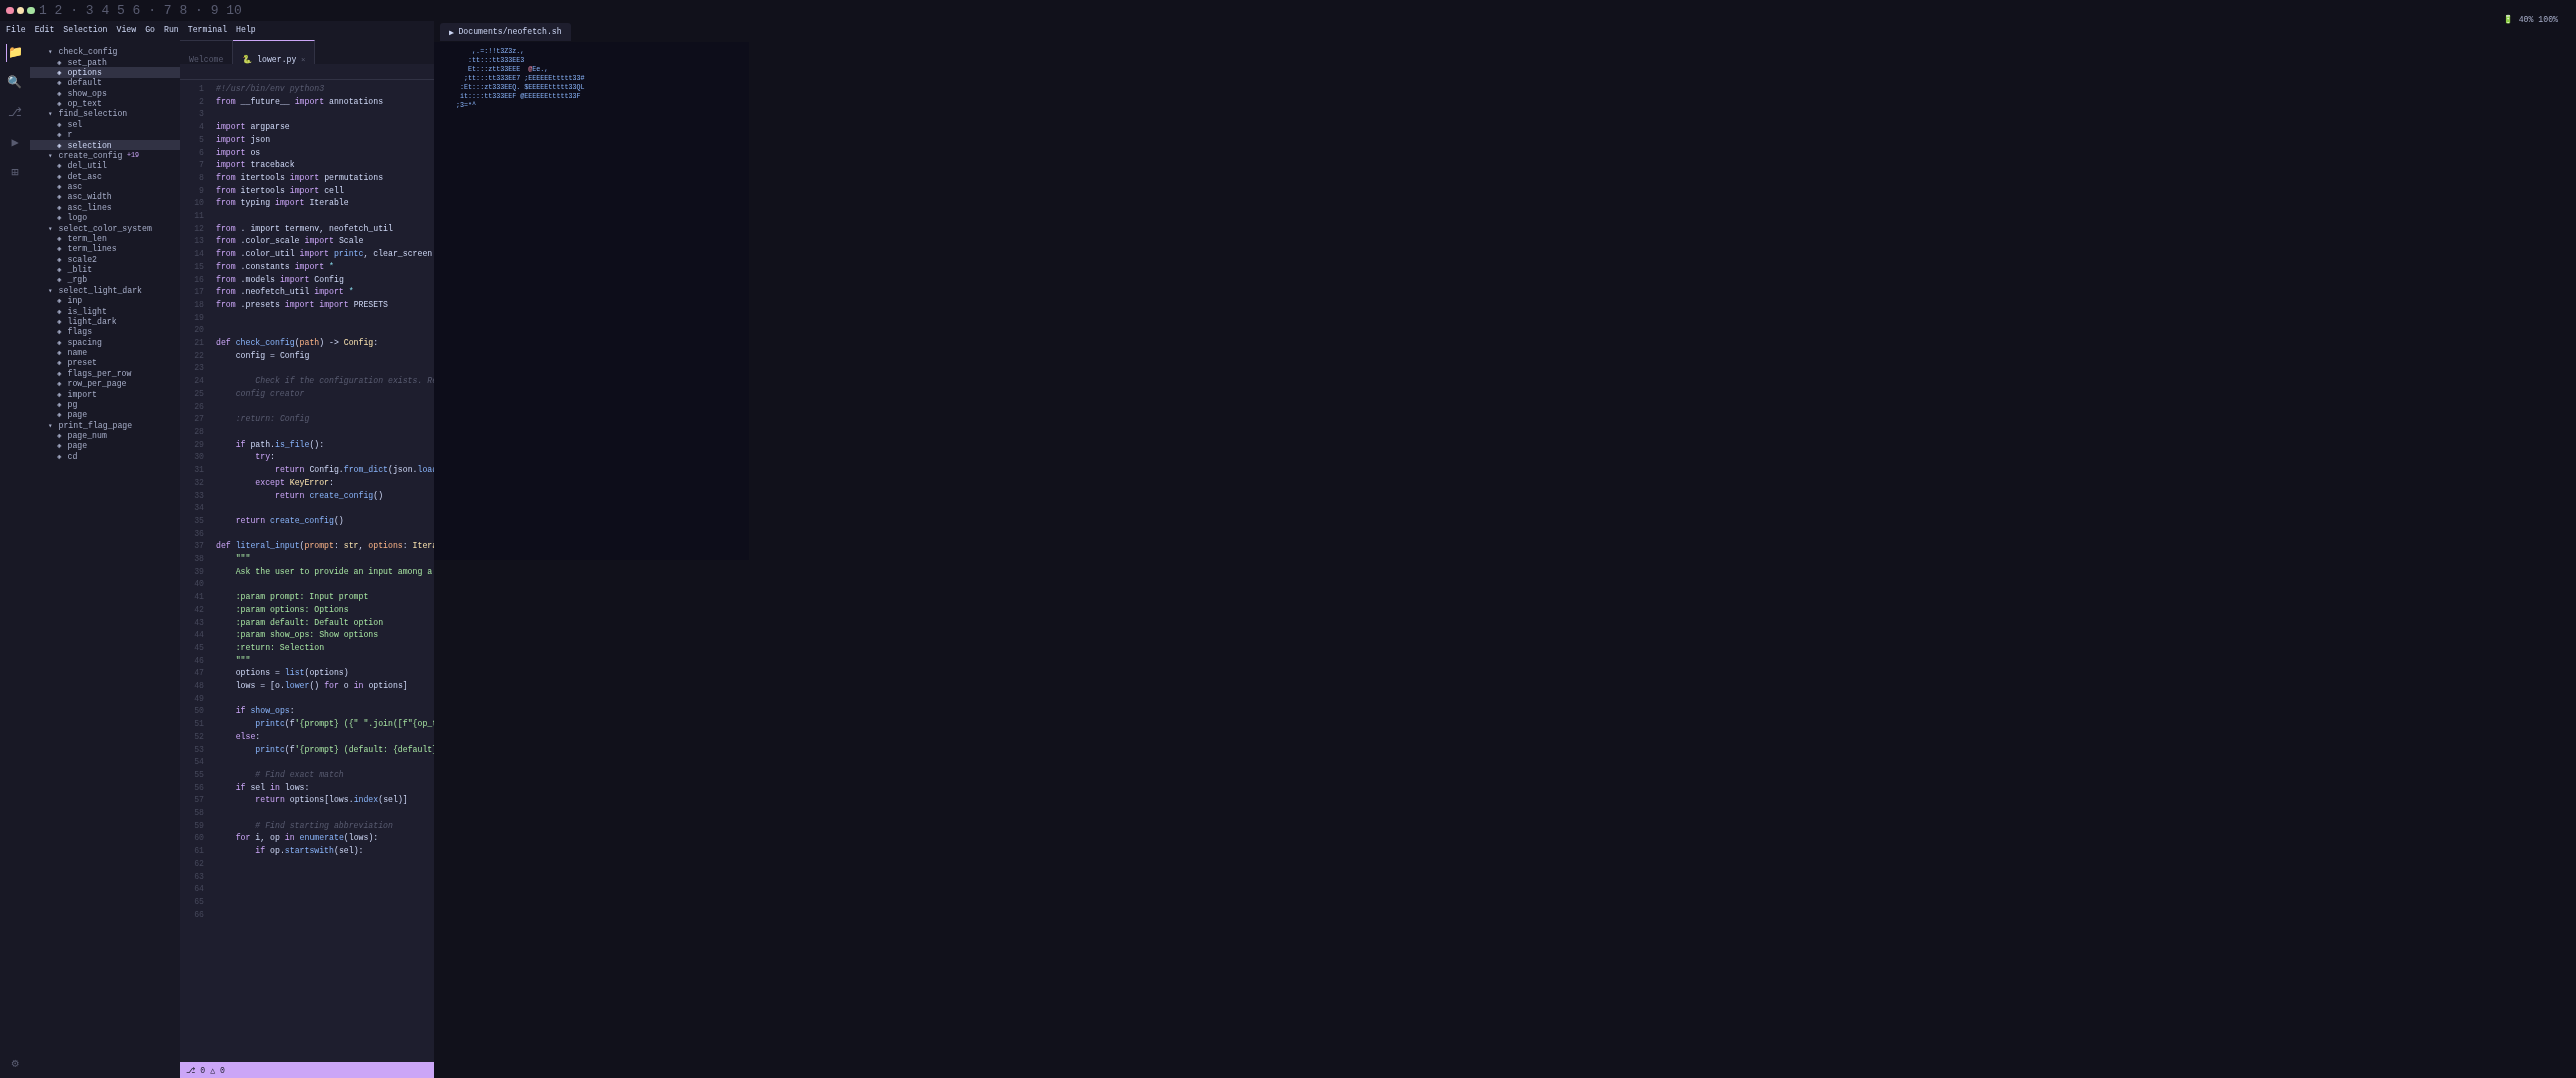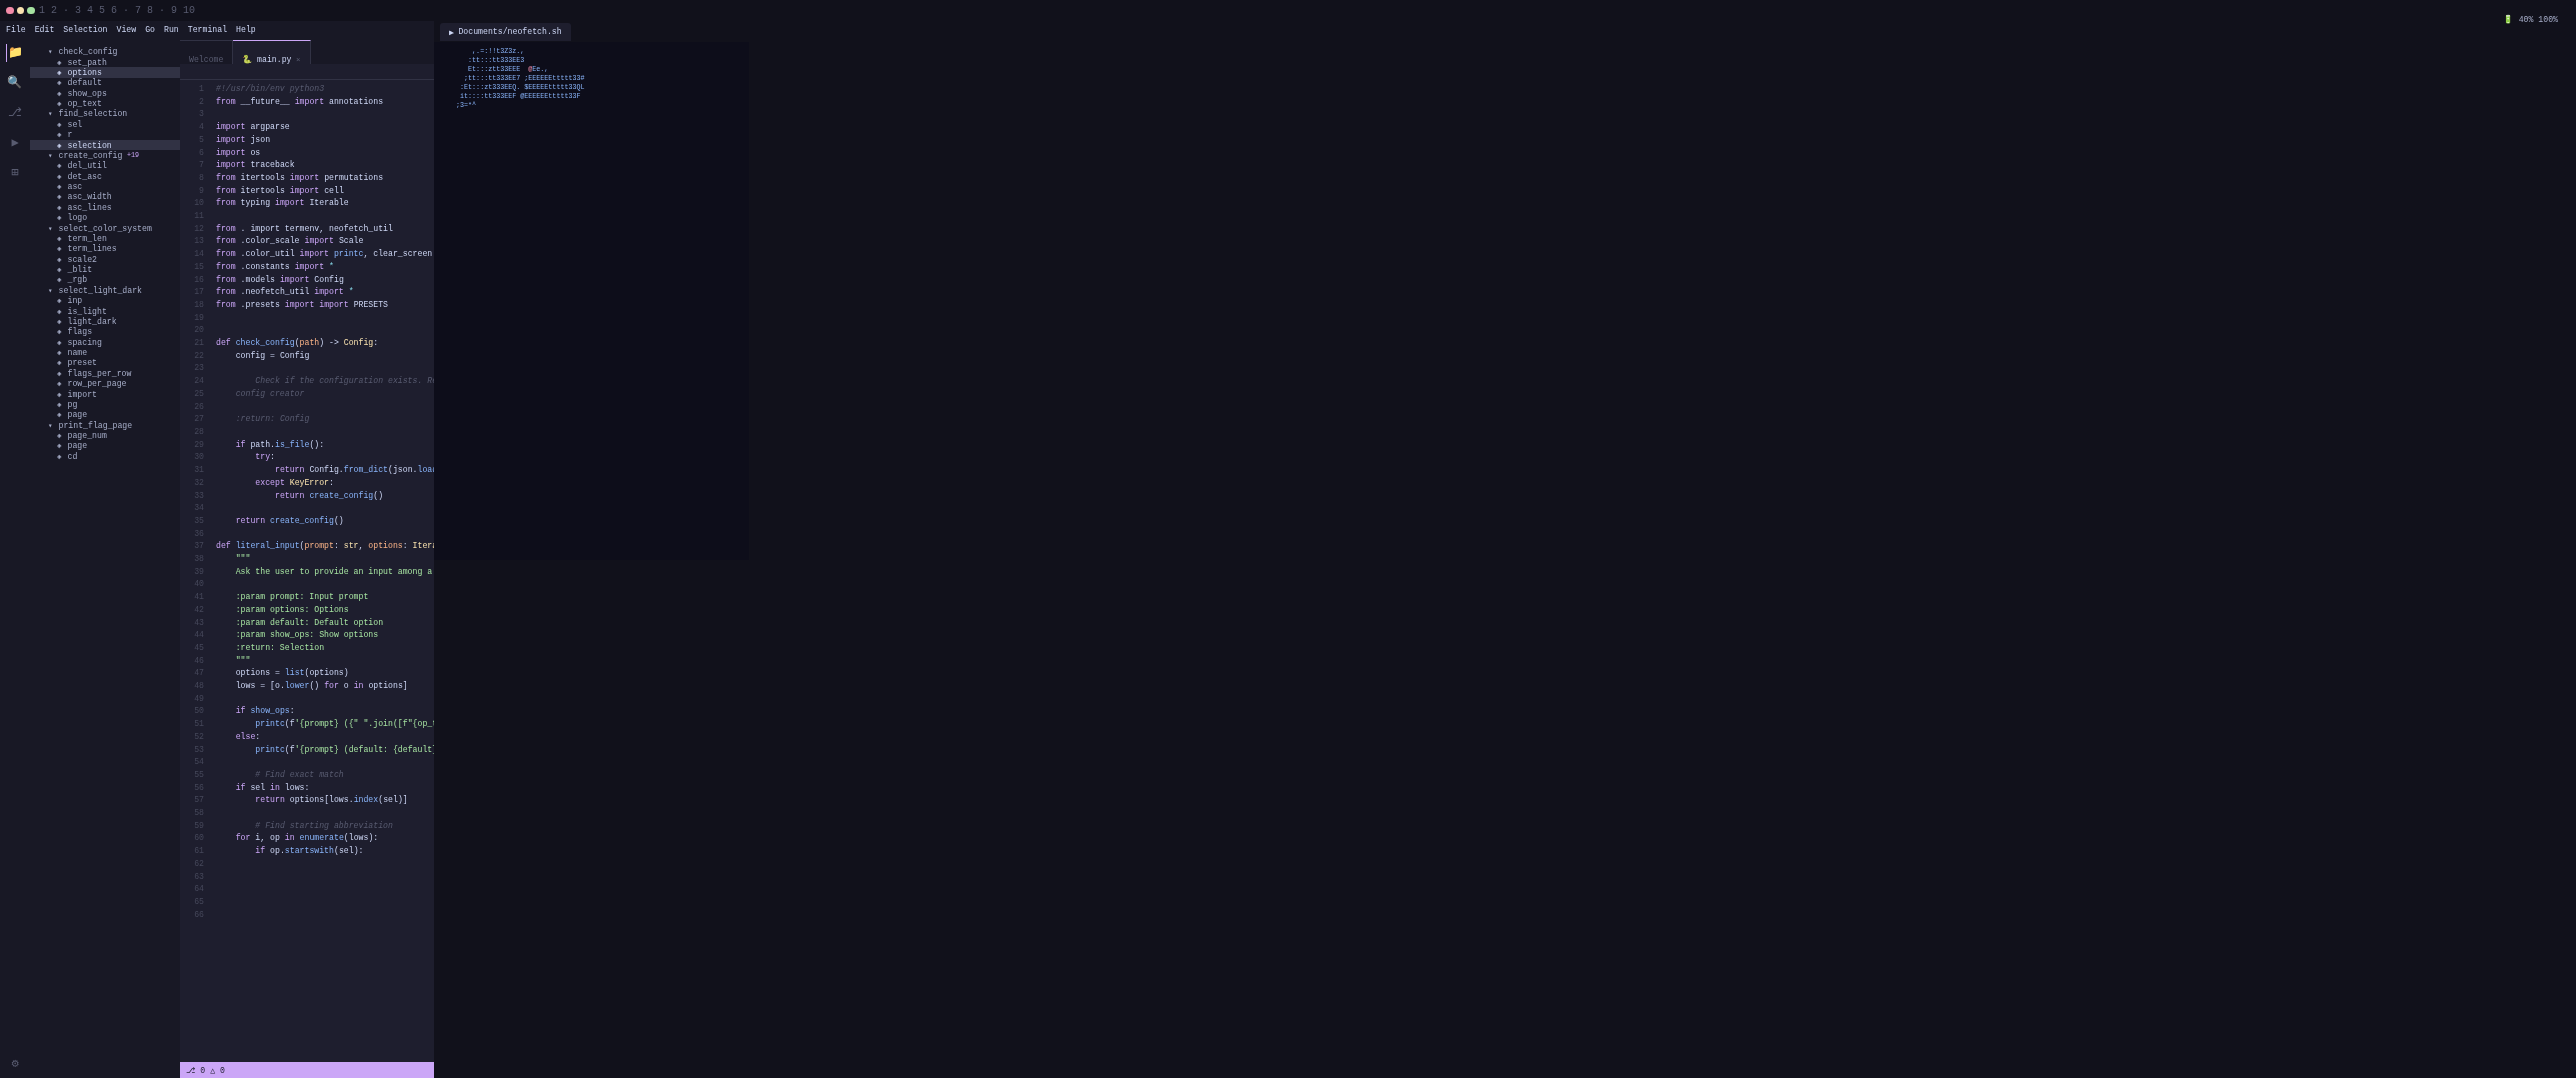--- a/index.html
+++ b/index.html
@@ -323,21 +323,21 @@
 </head>
 <body>
 
 <div class="top-bar">
   <div class="top-bar-left">
     <div class="top-bar-dots">
       <div class="dot dot-red"></div>
       <div class="dot dot-yellow"></div>
       <div class="dot dot-green"></div>
     </div>
-    <span style="font-size:10px;color:#585b70">1 2 · 3 4 5 6 · 7 8 · 9 10</span>
+    <span style="font-size:13px;color:#585b70">1 2 · 3 4 5 6 · 7 8 · 9 10</span>
   </div>
   <div class="top-bar-title"></div>
   <div class="top-bar-right">
     <span>🔋 40% 100%</span>
     <span></span>
     <span></span>
   </div>
 </div>
 
 <div class="app-body">
@@ -536,21 +536,21 @@
         </div>
 
         <div class="editor-area">
 
           <div class="tab-bar">
             <div class="tab inactive">
               <span>Welcome</span>
             </div>
             <div class="tab active">
               <span style="color:#89b4fa">🐍</span>
-              <span>main.py</span>
+              <span>lower.py</span>
               <span class="tab-close">×</span>
             </div>
           </div>
 
           <div class="editor-breadcrumb">
             <span></span>
           </div>
 
           <div class="code-editor">
             <div class="line-numbers">

